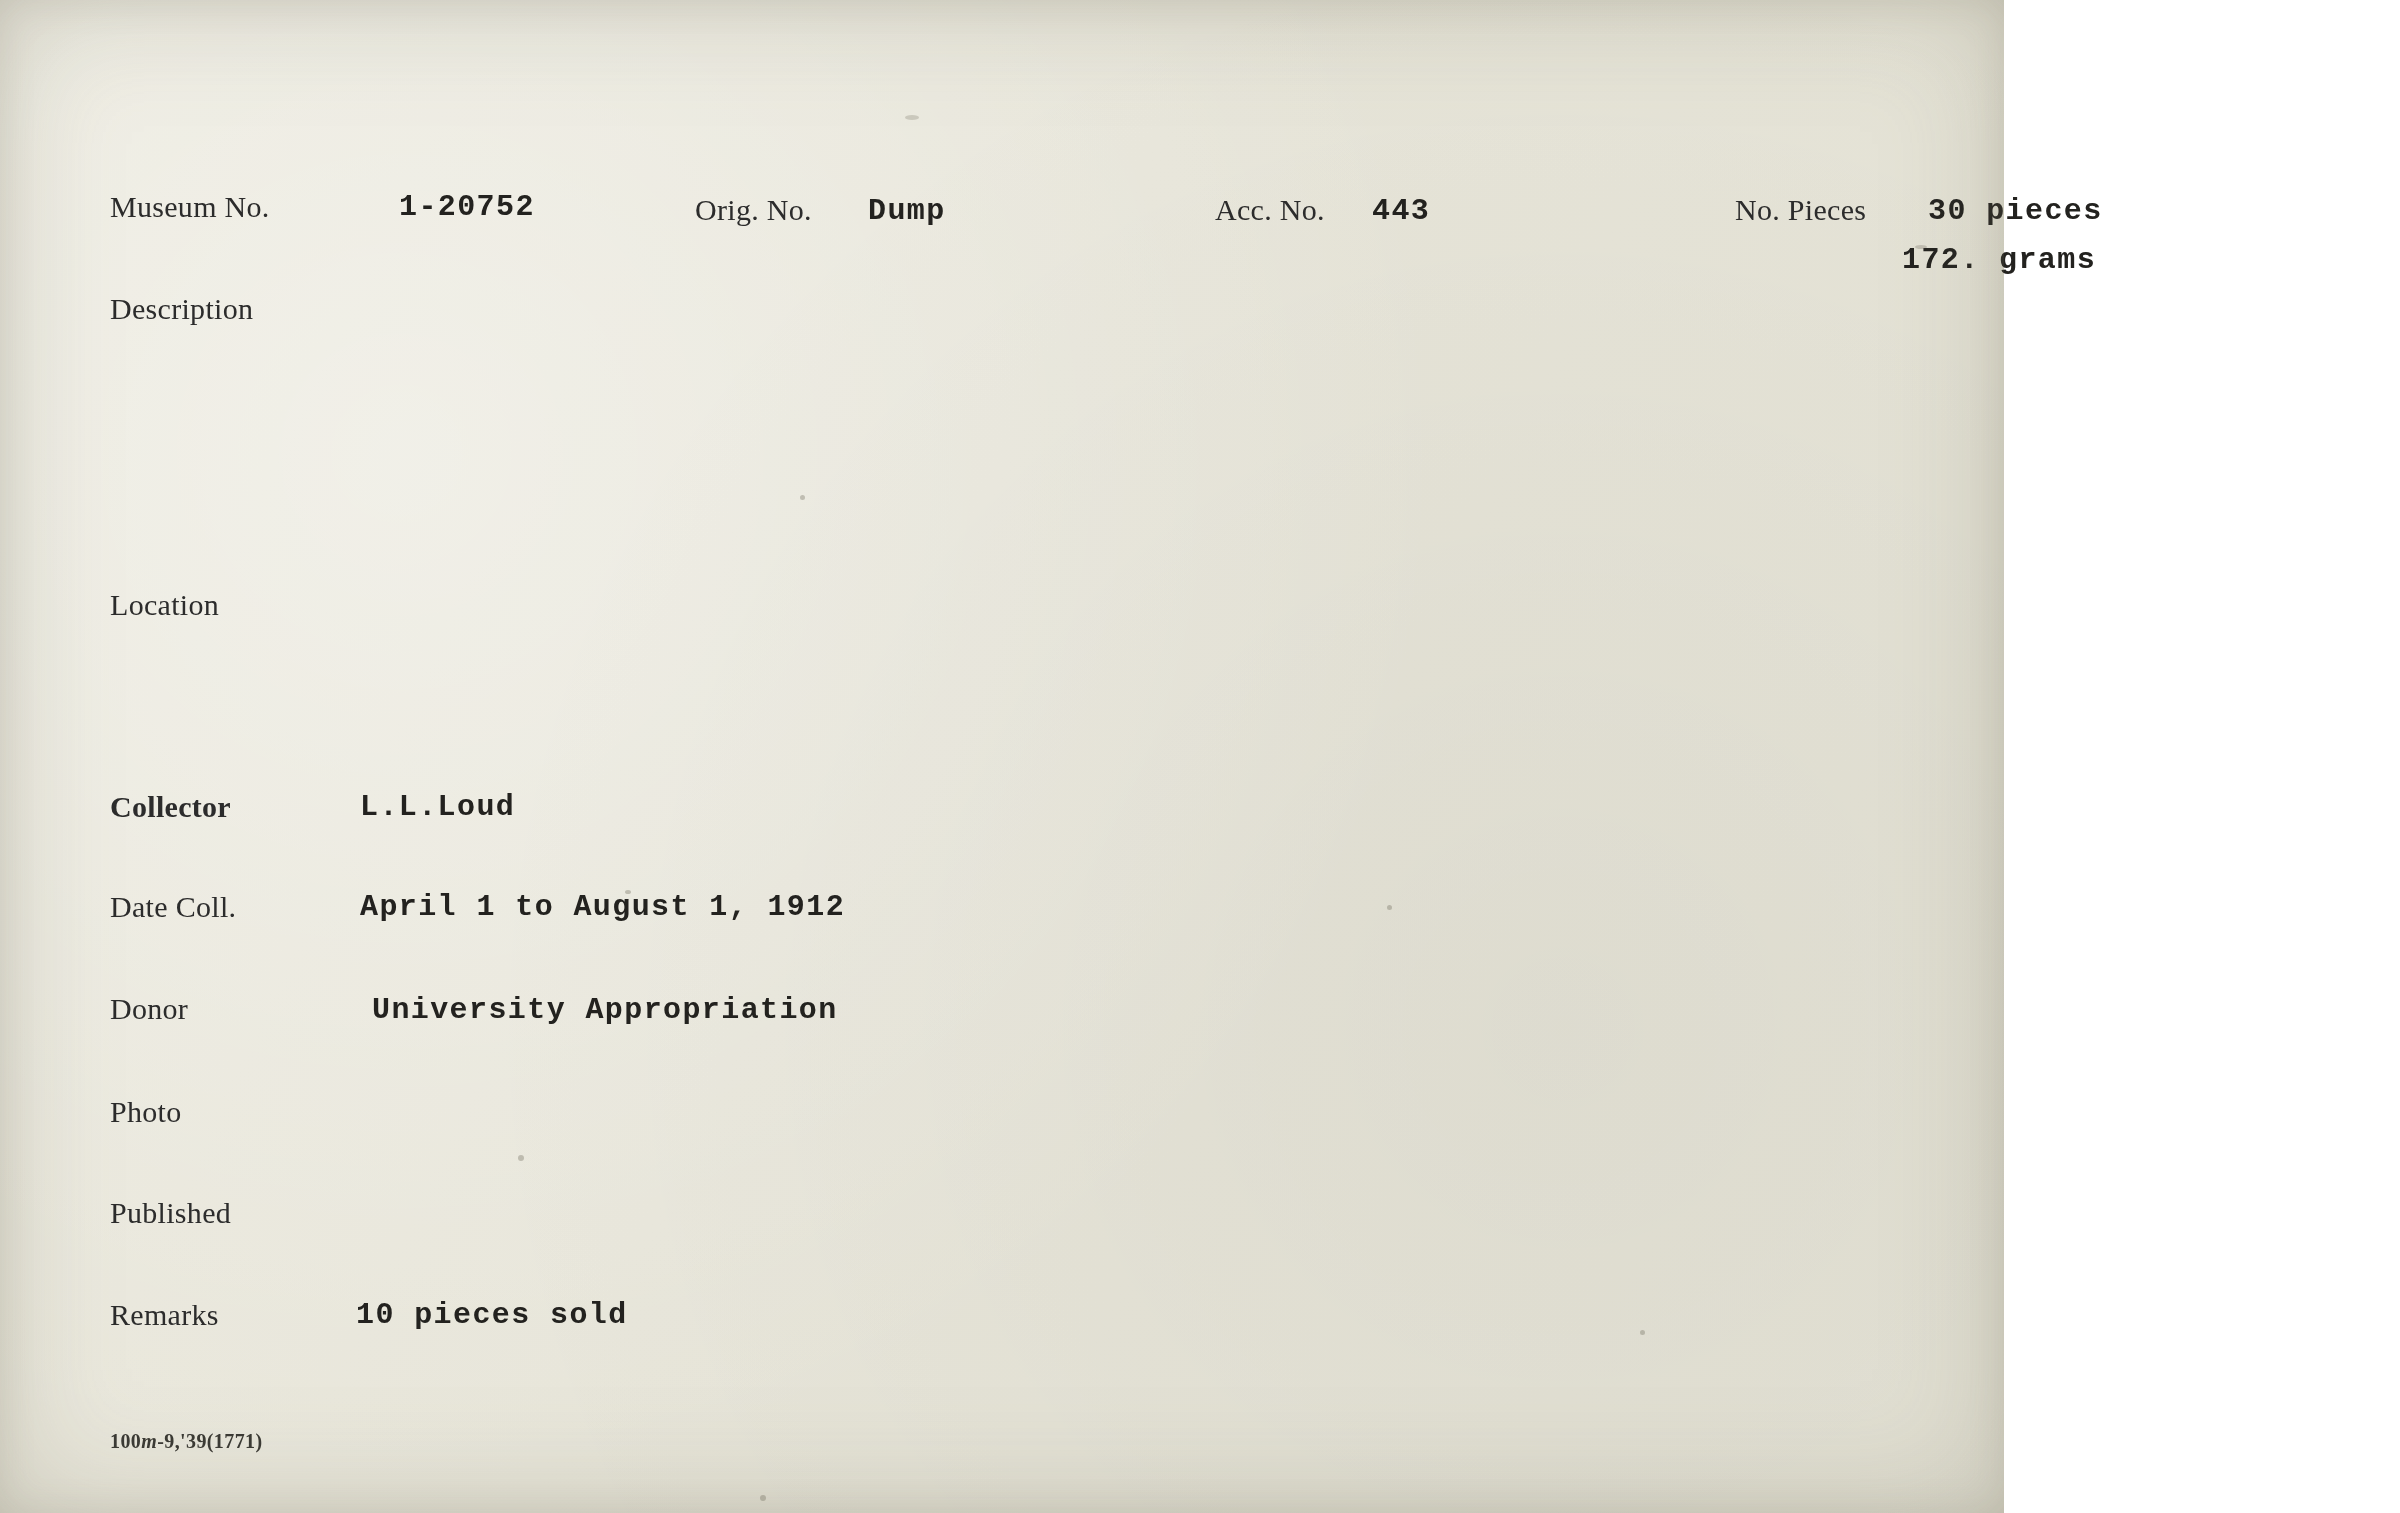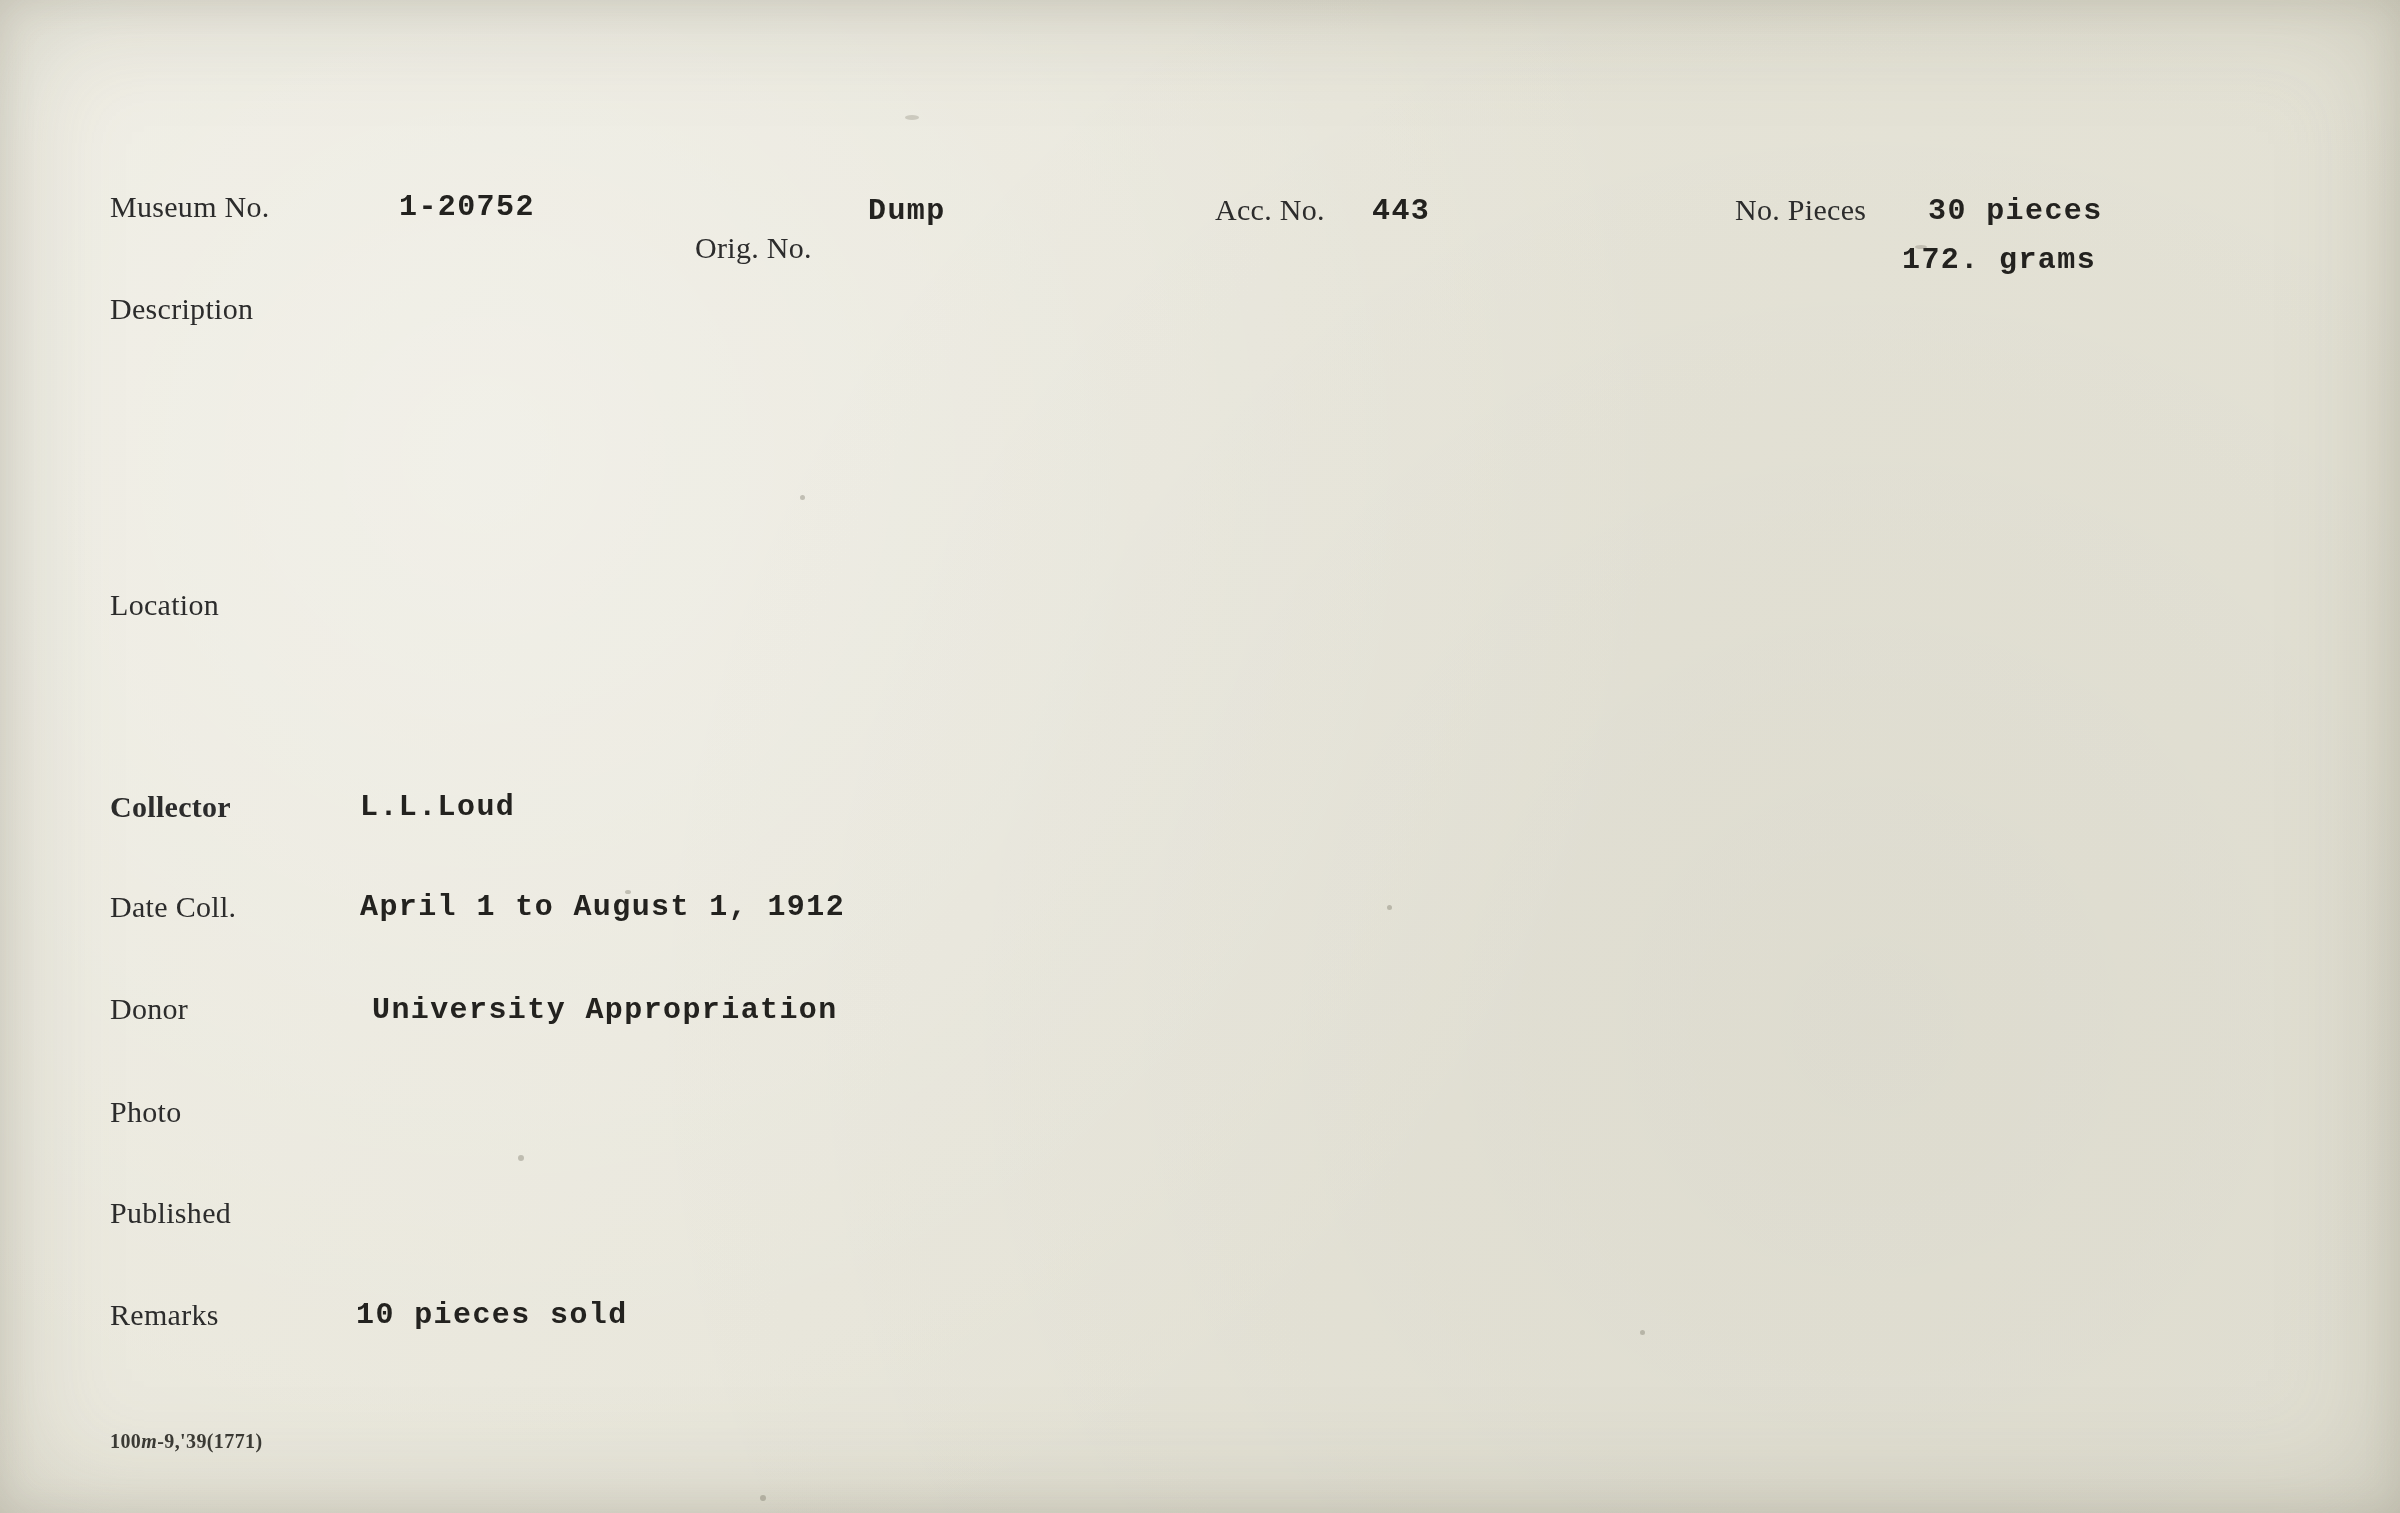--- a/index.html
+++ b/index.html
@@ -9,21 +9,21 @@
   }
   body {
     width: 2400px;
     height: 1513px;
     overflow: hidden;
     font-family: "Liberation Serif", serif;
   }
 
   .card {
     position: relative;
-    width: 2400px;
+    width: 2004px;
     height: 1513px;
     background: #e9e7dc;
     background-image:
       radial-gradient(circle at 20% 30%, rgba(255,255,255,0.35) 0%, rgba(255,255,255,0) 55%),
       radial-gradient(circle at 78% 68%, rgba(0,0,0,0.035) 0%, rgba(0,0,0,0) 60%),
       linear-gradient(115deg, #eceadf 0%, #e7e5d9 45%, #e4e2d5 100%);
     box-sizing: border-box;
   }
   
   .vignette {
@@ -71,21 +71,21 @@
     color: #3a3934;
     letter-spacing: 0.4px;
     white-space: nowrap;
   }
   .footer .ital {
     font-style: italic;
   }
 
   
   .l-museum   { left: 110px;  top: 190px; }
-  .l-orig     { left: 695px;  top: 193px; margin-top: 38px; }
+  .l-orig     { left: 695px;  top: 193px; }
   .l-acc      { left: 1215px; top: 193px; }
   .l-pieces   { left: 1735px; top: 193px; }
   .l-desc     { left: 110px;  top: 292px; }
   .l-loc      { left: 110px;  top: 588px; }
   .l-coll     { left: 110px;  top: 790px; font-weight: bold; }
   .l-date     { left: 110px;  top: 890px; }
   .l-donor    { left: 110px;  top: 992px; }
   .l-photo    { left: 110px;  top: 1095px; }
   .l-pub      { left: 110px;  top: 1196px; }
   .l-remarks  { left: 110px;  top: 1298px; }

